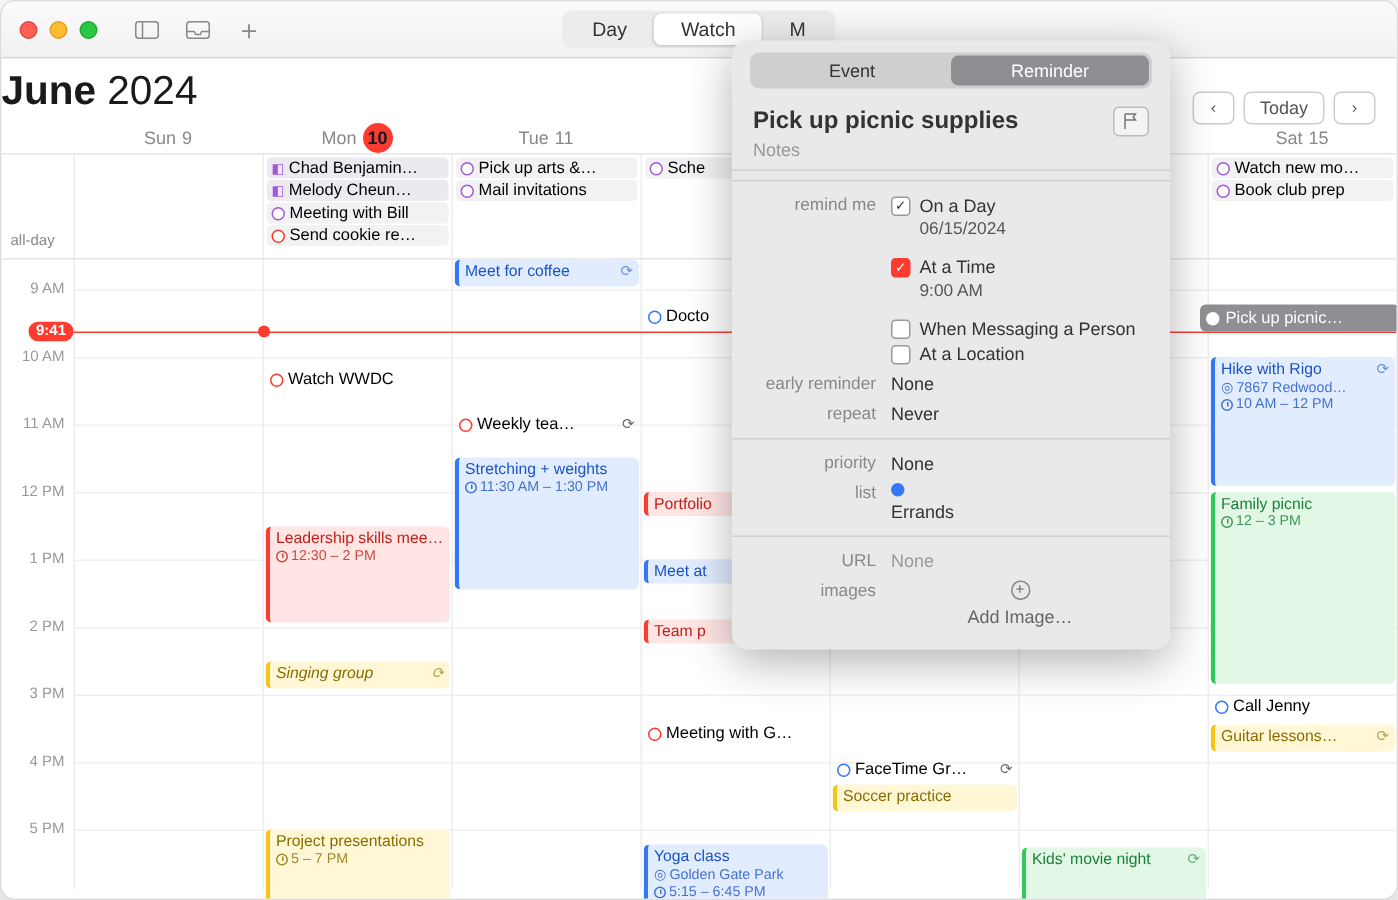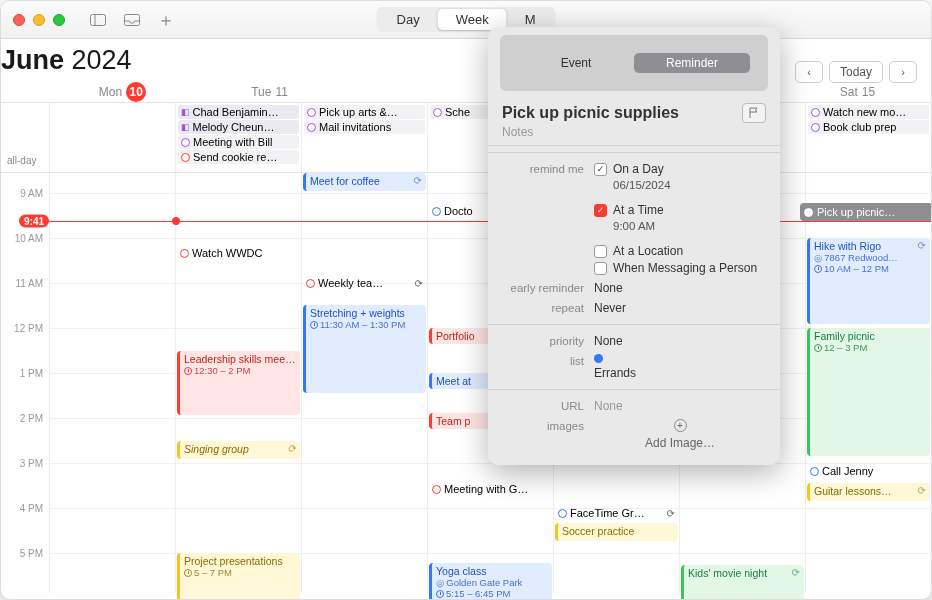--- a/index.html
+++ b/index.html
@@ -16,21 +16,21 @@
 .seg-btn { padding:3px 18px; border-radius:5px; cursor:pointer;}
 .seg-btn.active { background:#fff; box-shadow:0 0.5px 2px rgba(0,0,0,0.2);}
 .nav-btn { width:28px; height:22px; border:1px solid #ccc; border-radius:5px; display:flex; align-items:center; justify-content:center; font-size:11px; color:#555; background:#fff; cursor:pointer;}
 .today-btn { width:auto; padding:0 10px; font-size:12px;}
 .month-header { height:42px; display:flex; align-items:center; }
 .month-title { font-size:27px; font-weight:300; color:#1a1a1a;}
 .month-title strong { font-weight:600;}
 .week-header { display:flex; border-bottom:1px solid #e5e5e5; height:22px;}
 .allday-col { width:48px; font-size:10px; color:#888; padding:4px 4px 0 6px;margin-top:48px;}
 .day-header { flex:1; text-align:center; font-size:12px; color:#888; display:flex; align-items:center; justify-content:center; gap:4px;}
-.day-header.today .num { background:#ff3b30; color:#ffffff; border-radius:50%; width:20px; height:20px; display:inline-flex; align-items:center; justify-content:center; font-weight:600;}
+.day-header.today .num { background:#ff3b30; color:#0f172a; border-radius:50%; width:20px; height:20px; display:inline-flex; align-items:center; justify-content:center; font-weight:600;}
 .allday-row { display:flex; border-bottom:1px solid #e5e5e5; min-height:70px;}
 .allday-cell { flex:1; border-left:1px solid #eee; padding:2px; display:flex; flex-direction:column; gap:1px;}
 .allday-cell:first-child { border-left:none;}
 .chip { font-size:11px; padding:1px 3px; border-radius:3px; display:flex; align-items:center; gap:3px; white-space:nowrap; overflow:hidden; text-overflow:ellipsis; background:#f2f2f4;}
 .ring { width:9px; height:9px; border-radius:50%; border:1.5px solid; flex-shrink:0; background:#fff;}
 .ring.purple{border-color:#a259d9;} .ring.red{border-color:#ff3b30;} .ring.blue{border-color:#3478f6;}
 .grid { position:relative; display:flex; height:420px;}
 .time-col { width:48px; padding-right:6px; font-size:10px; color:#999; position:relative;}
 .time-label { position:absolute; right:6px; transform:translateY(-50%);}
 .now-badge { position:absolute; right:0; background:#ff3b30; color:#fff; font-size:10px; padding:1px 5px; border-radius:8px; font-weight:600;}
@@ -45,21 +45,21 @@
 .ev-red { background:#ffe6e5; border-left-color:#ff3b30; color:#c0211a;}
 .ev-yellow { background:#fff7d6; border-left-color:#f5c518; color:#8a6d00;}
 .ev-blue { background:#e2ecff; border-left-color:#3478f6; color:#1b54c2;}
 .ev-green { background:#e2f7e6; border-left-color:#34c759; color:#1a8038;}
 .bar-ev { position:absolute; left:1px; right:1px; height:16px; display:flex; align-items:center; gap:3px; font-size:11px; padding:0 3px; border-radius:3px;}
 .recur { margin-left:auto; font-size:10px; opacity:0.6;}
 .sel-reminder { position:absolute; left:-6px; right:-2px; height:18px; background:#8e8e93; color:#fff; border-radius:4px; display:flex; align-items:center; gap:4px; padding:0 4px; font-size:11px; z-index:5;}
 .sel-reminder .ring{border-color:#fff;}
 .popover { position:absolute; top:26px; left:487px; width:292px; background:#e9e9e9; border-radius:10px; box-shadow:0 8px 30px rgba(0,0,0,0.3); z-index:20; font-size:12px; color:#333; overflow:hidden;}
 .pop-header { padding:8px 12px 6px; display:flex; justify-content:center;}
-.pop-seg { display:flex; background:#cfcfcf; border-radius:6px; padding:18px; gap:0; width:100%;}
+.pop-seg { display:flex; background:#cfcfcf; border-radius:6px; padding:2px; gap:0; width:100%;}
 .pop-seg .pb { flex:1; text-align:center; padding:3px 0; border-radius:5px; font-size:12px; cursor:pointer;}
 .pop-seg .pb.active { background:#8e8e93; color:#fff;}
 .pop-body { padding:6px 14px 12px;}
 .pop-title-row { display:flex; align-items:center; gap:6px;}
 .pop-title { font-size:16px; font-weight:600; flex:1;}
 .flag-btn { width:24px; height:20px; border:1px solid #bbb; border-radius:4px; display:flex; align-items:center; justify-content:center; color:#777; background:#f3f3f3;}
 .pop-sub { color:#999; font-size:12px; margin-top:2px;}
 .pop-divider { height:1px; background:#d0d0d0; margin:6px -14px;}
 .pop-row { display:flex; align-items:flex-start; padding:3px 0;}
 .pop-label { width:92px; text-align:right; color:#888; font-size:11.5px; padding-right:10px; padding-top:1px;}
@@ -96,37 +96,41 @@
       <span>
           <svg width="16" height="12" viewBox="0 0 16 12">
             <rect x="0.5" y="0.5" width="15" height="11" rx="2" fill="none" stroke="#888"></rect>
             <path d="M0.5 7h5l1 2h3l1-2h5" fill="none" stroke="#888"></path>
           </svg>
         </span>
       <span class="plus" style="color:#888;font-size:18px;">＋</span>
     </div>
     <div class="segmented">
       <div class="seg-btn">Day</div>
-      <div class="seg-btn active">Week</div>
+      <div class="seg-btn active">Watch</div>
       <div class="seg-btn">M</div>
     </div>
   </div>
 
   <div style="position:absolute; top:60px; right:14px; display:flex; gap:6px; z-index:3;">
     <div class="nav-btn">‹</div>
     <div class="nav-btn today-btn">Today</div>
     <div class="nav-btn">›</div>
   </div>
 
   <div class="month-header">
     <div class="month-title"><strong>June</strong> <span>2024</span></div>
   </div>
 
   <div class="week-header">
     <div class="allday-col"></div>
+    <div class="day-header">
+        <span>Sun</span> 
+        <span>9</span>
+      </div>
     <div class="day-header today">
         <span>Mon</span> 
         <span class="num">10</span>
       </div>
     <div class="day-header">
         <span>Tue</span> 
         <span>11</span>
       </div>
     <div class="day-header"></div>
     <div class="day-header"></div>
@@ -379,25 +383,25 @@
           <div class="sub-val">06/15/2024</div>
           <div style="height:6px"></div>
           <div class="chk-row">
               <div class="chk red-chk">✓</div>
               <span>At a Time</span>
             </div>
           <div class="sub-val">9:00 AM</div>
           <div style="height:6px"></div>
           <div class="chk-row">
               <div class="chk"></div>
-              <span>At a Location</span>
+              <span>When Messaging a Person</span>
             </div>
           <div class="chk-row">
               <div class="chk"></div>
-              <span>When Messaging a Person</span>
+              <span>At a Location</span>
             </div>
         </div>
       </div>
       <div class="pop-row">
           <div class="pop-label">early reminder</div>
           <div class="pop-val">None</div>
         </div>
       <div class="pop-row">
           <div class="pop-label">repeat</div>
           <div class="pop-val">Never</div>

